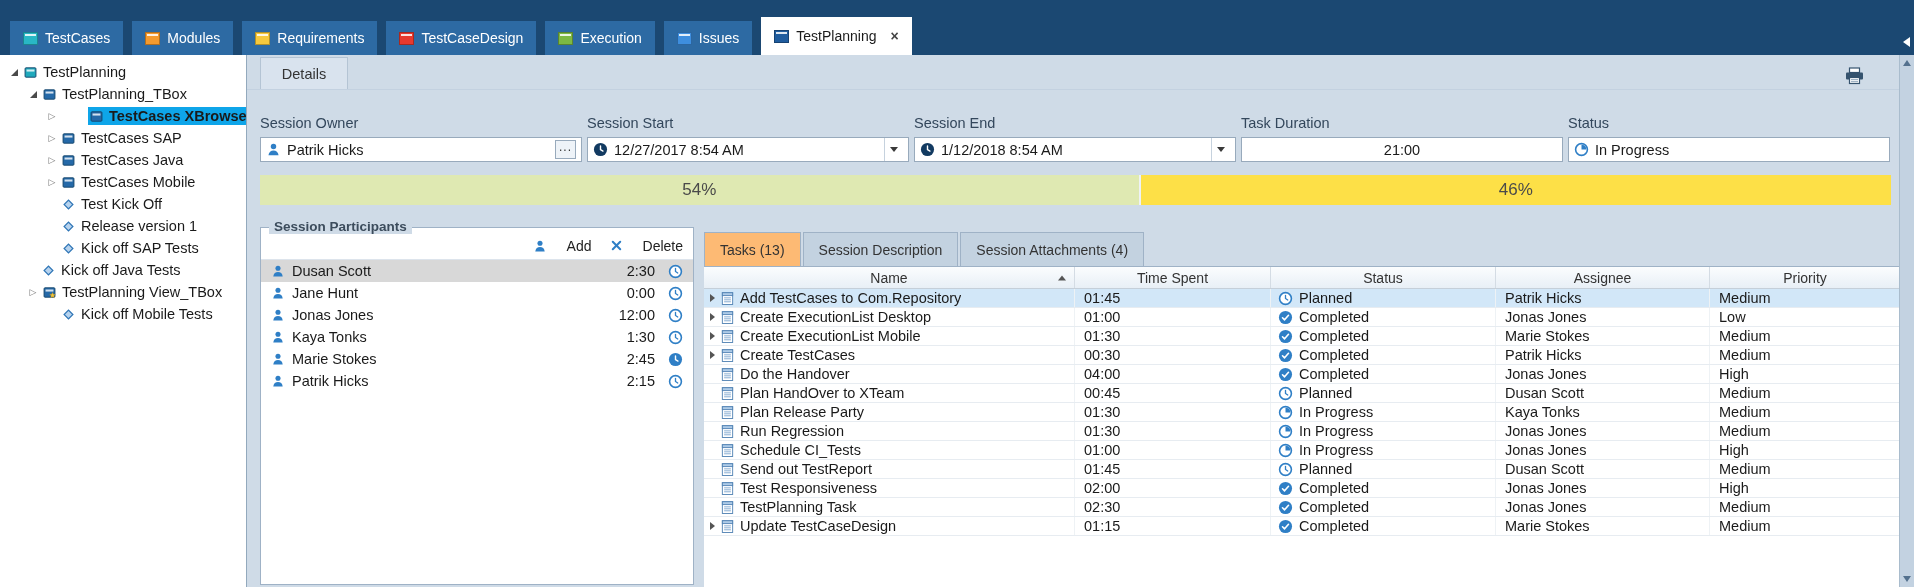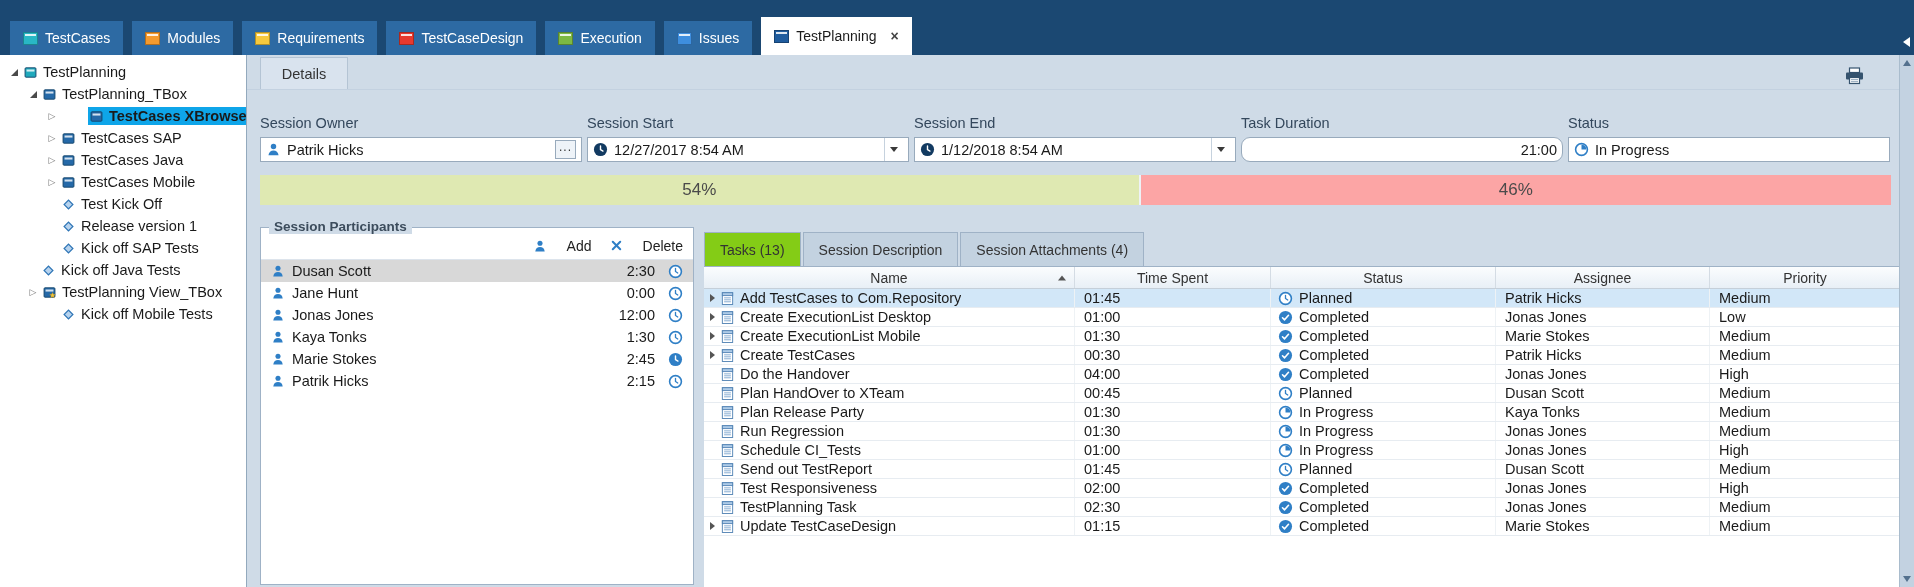--- a/index.html
+++ b/index.html
@@ -49,50 +49,50 @@
     font-size:14.5px; color:#333; }
   .details-line { position:absolute; left:0; top:34px; width:100%; height:1px; background:#c3d1e0; }
   .printer { position:absolute; right:34px; top:12px; width:21px; height:18px; }
   .printer svg{width:100%;height:100%;display:block;}
 
   
   .fgroup { position:absolute; top:60px; width:322px; }
   .flabel { font-size:14.5px; color:#33475c; margin-bottom:6px; }
   .fbox { height:25px; background:#fff; border:1px solid #98aabc; display:flex; align-items:center;
           padding:0 5px; font-size:14.5px; gap:6px; }
-  .fbox.center { justify-content:flex-end;border-radius:9px; }
+  .fbox.center { justify-content:center; }
   .grow { flex:1 1 auto; overflow:hidden; white-space:nowrap; }
   .ellipsis-btn { width:21px; height:19px; border:1px solid #98aabc; background:#eef3f8;
     display:flex; align-items:center; justify-content:center; color:#333; font-size:12px; letter-spacing:1px; }
   .ellipsis-btn::before { content:'...'; position:relative; top:-3px; }
   .dd-btn { width:19px; align-self:stretch; border-left:1px solid #c6d2de; display:flex; align-items:center; justify-content:center; }
   .dd-btn::after { content:''; width:0; height:0; border-left:4px solid transparent; border-right:4px solid transparent; border-top:5px solid #3a3a3a; }
 
   
   .progress { position:absolute; left:13px; top:120px; width:1631px; height:30px; display:flex; }
   .p-left { background:#dfe9b2; border-right:2px solid #eef2f6; }
-  .p-right { flex:1 1 auto; background:#fca5a5;text-align:center; }
+  .p-right { flex:1 1 auto; background:#fde047;text-align:center; }
   .p-left,.p-right { display:flex; align-items:center; justify-content:center; font-size:17px; color:#4a4a4a; }
 
   
   .participants { position:absolute; left:13px; top:172px; width:434px; height:358px; background:#fff; border:1px solid #9fb2c6; }
   .p-legend { position:absolute; top:-9px; left:8px; background:#cfdbe7; padding:0 5px; font-size:13.5px; color:#3c4c5c;font-weight:bold; }
   .p-toolbar { height:32px; display:flex; align-items:center; justify-content:flex-end; gap:18px; padding:4px 10px 0 10px;
                border-bottom:1px solid #dde4ec; }
   .p-btn { display:flex; align-items:center; gap:20px; font-size:14px; color:#222; cursor:default; }
   .p-row { height:22px; display:flex; align-items:center; padding:0 10px; gap:7px; font-size:14.5px; }
   .p-row.selected { background:#d8d8d8; }
   .p-time { margin-left:auto; width:44px; text-align:right; }
   .p-clock { margin-left:6px; }
 
   
   .task-tabs { position:absolute; left:457px; top:177px; display:flex; align-items:flex-end; }
   .ttab { height:34px; padding:0 15px; display:flex; align-items:center; font-size:14px; color:#333;
           background:#c3d2e0; border:1px solid #9fb2c6; border-bottom:none; margin-right:2px; }
-  .ttab.active { background:#84cc16;justify-content:flex-end; }
+  .ttab.active { background:#fdba74;justify-content:flex-end; }
 
   
   .task-table { position:absolute; left:457px; top:211px; width:1196px; height:321px; background:#fff;
                 border-top:1px solid #9fb2c6; overflow:hidden; }
   .t-header { display:flex; height:22px; background:linear-gradient(#fbfdfe,#e8eff6);
               border-bottom:1px solid #c5cfd9; font-size:14px; color:#333; }
   .t-h { display:flex; align-items:center; justify-content:center; border-right:1px solid #d4dce4; position:relative; }
   .w-name{width:371px;} .w-time{width:196px;} .w-status{width:225px;} .w-assignee{width:214px;} .w-priority{width:190px;border-right:none;}
   .sort-asc { position:absolute; right:8px; top:50%; transform:translateY(-50%); width:0; height:0;
     border-left:4px solid transparent; border-right:4px solid transparent; border-bottom:5px solid #555; }

